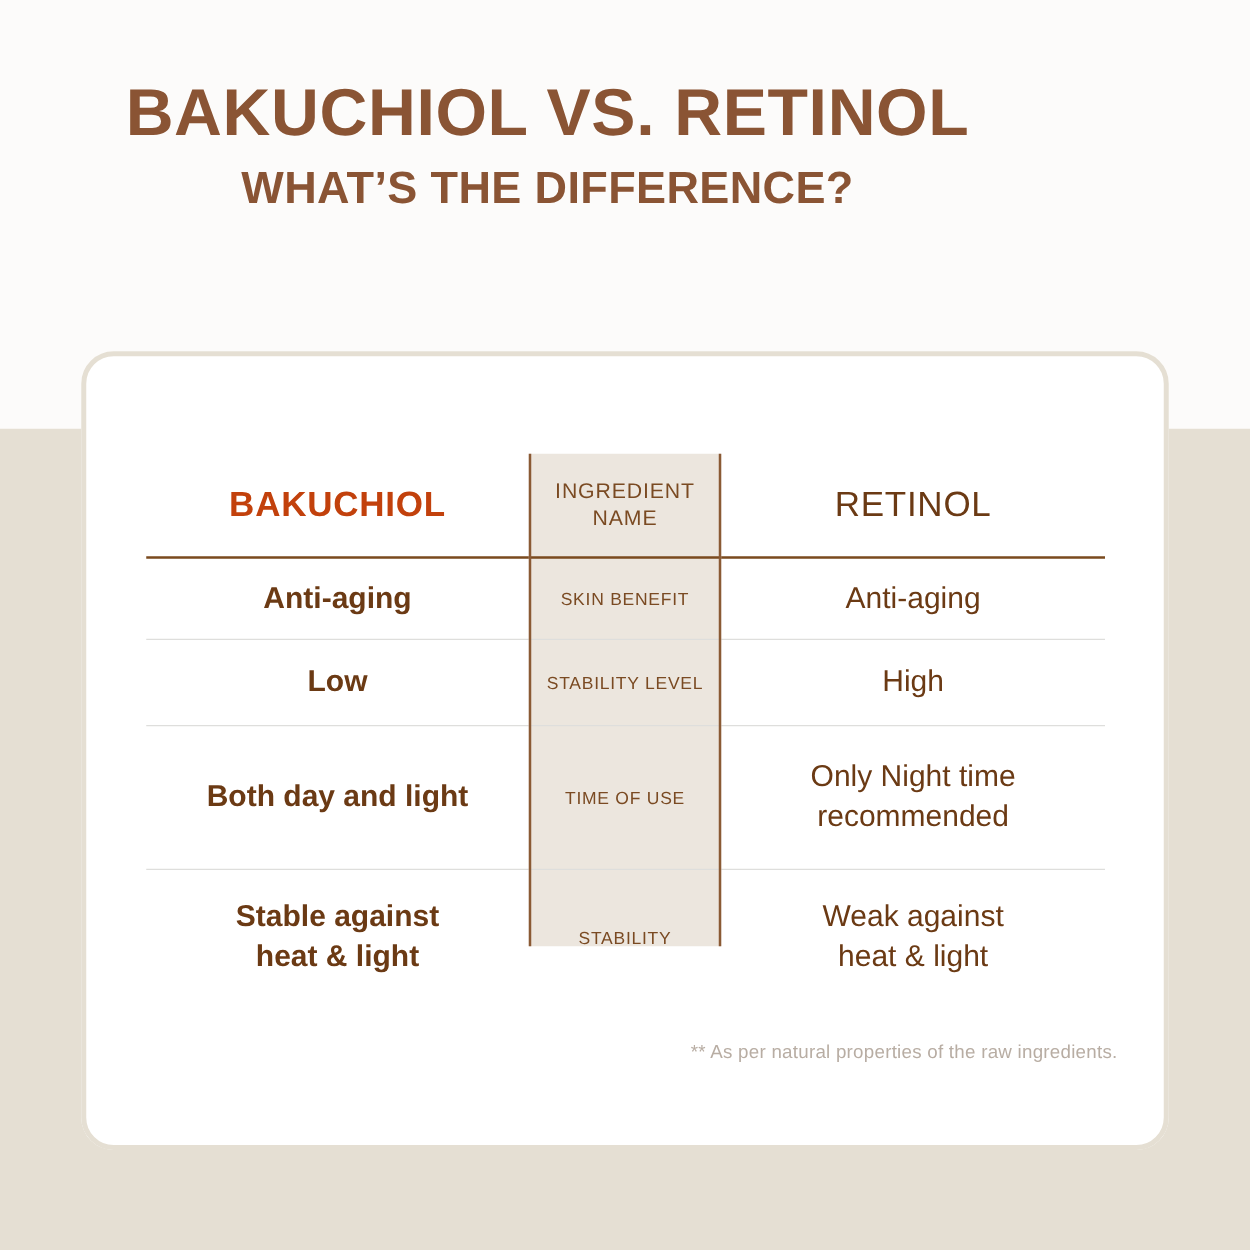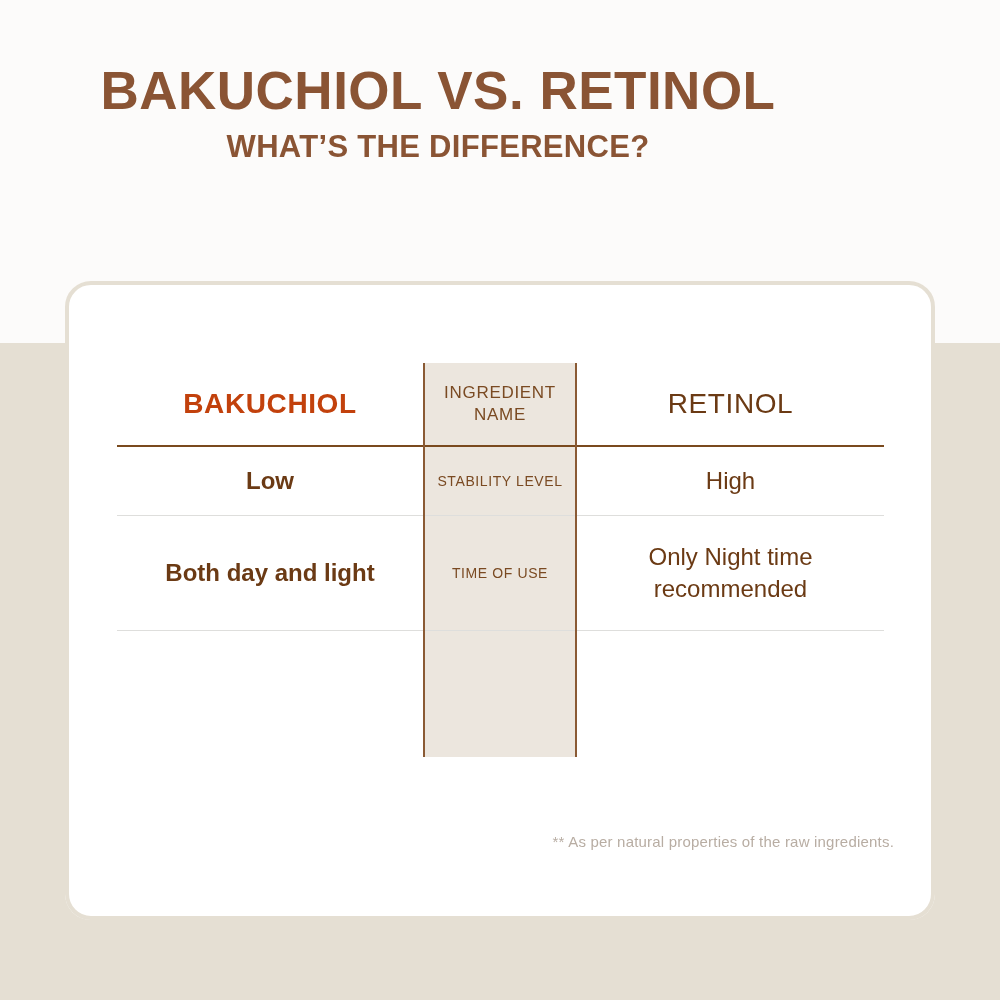--- a/index.html
+++ b/index.html
@@ -39,21 +39,21 @@
   }
   #title-main {
     font-size: 53px;
     font-weight: bold;
     letter-spacing: 0.5px;
     color: #8a5434;
     line-height: 1.08;
     margin: 0;
   }
   #title-sub {
-    font-size: 31px;
+    font-size: 36px;
     font-weight: bold;
     letter-spacing: 0.3px;
     color: #8a5434;
     line-height: 1.1;
     margin: 11px 0 0 0;
   }
 
   
   #card {
     position: absolute;
@@ -212,35 +212,51 @@
     <tbody>
       <tr class="head">
         <td class="h-left">BAKUCHIOL</td>
         <td class="h-mid">
           <div>INGREDIENT</div>
           <div>NAME</div>
         </td>
         <td class="h-right">RETINOL</td>
       </tr>
 
+      <tr class="body r1">
+        <td class="v-left">Anti-aging</td>
+        <td class="v-mid">SKIN BENEFIT</td>
+        <td class="v-right">Anti-aging</td>
+      </tr>
 
       <tr class="body r2">
         <td class="v-left">Low</td>
         <td class="v-mid">STABILITY LEVEL</td>
         <td class="v-right">High</td>
       </tr>
 
       <tr class="body r3">
         <td class="v-left">Both day and light</td>
         <td class="v-mid">TIME OF USE</td>
         <td class="v-right">
           <div>Only Night time</div>
           <div>recommended</div>
         </td>
       </tr>
 
+      <tr class="body r4 last">
+        <td class="v-left">
+          <div>Stable against</div>
+          <div>heat &amp; light</div>
+        </td>
+        <td class="v-mid">STABILITY</td>
+        <td class="v-right">
+          <div>Weak against</div>
+          <div>heat &amp; light</div>
+        </td>
+      </tr>
     </tbody>
   </table>
 </div>
 
 <div id="card-outline"></div>
 
 <div id="footnote">** As per natural properties of the raw ingredients.</div>
 
 </body></html>

